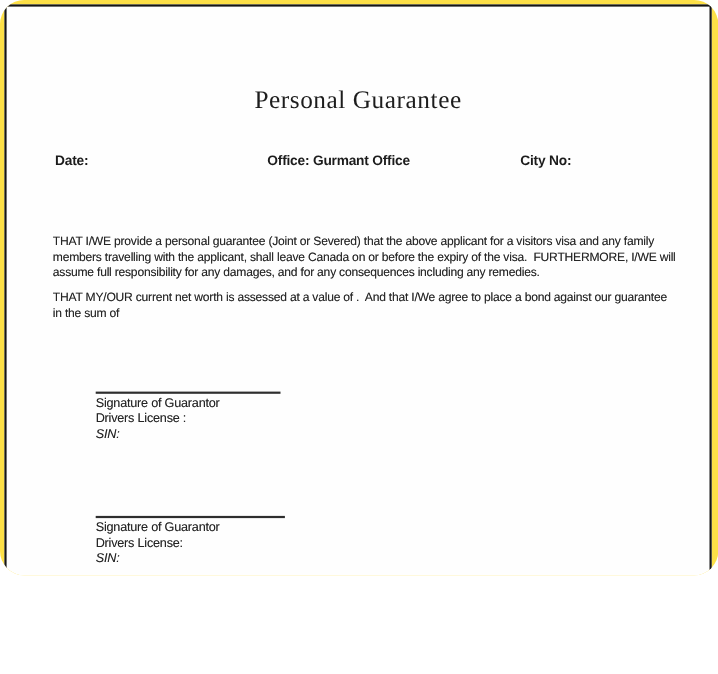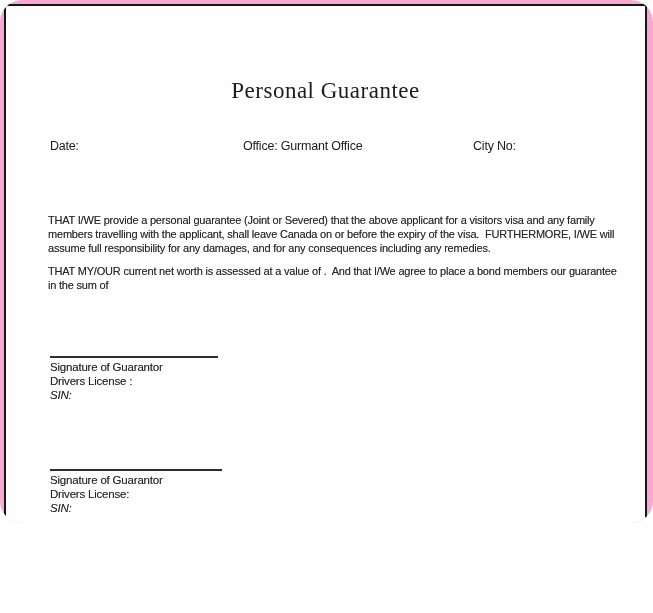--- a/index.html
+++ b/index.html
@@ -4,21 +4,21 @@
 <style>
   html, body { margin: 0; padding: 0; }
   body {
     width: 653px; height: 613px;
     font-family: "Liberation Sans", sans-serif;
     background: #ffffff;
   }
   .page {
     position: relative;
     width: 653px; height: 523px;
-    background: #f9a8d4; 
+    background: #fde047; 
     overflow: hidden;
     border-radius: 22px;
   }
   .paper {
     position: absolute;
     left: 4px; top: 4px;
     width: 639px; height: 594px;
     background: #fefefe;
     border: 2px solid #161616;
     border-bottom: 6px solid #0f0f0f;
@@ -29,42 +29,42 @@
     left: 0; right: 0; top: 72px;
     text-align: center;
     font-family: "Liberation Serif", serif;
     font-size: 23px;
     letter-spacing: 0.5px;
     color: #1d1d1d;
   }
   .header-row { left: 0; top: 133px; width: 100%; height: 16px; }
   .hdr {
     font-size: 12.5px;
-    font-weight: normal;
+    font-weight: bold;
     letter-spacing: -0.2px;
     white-space: pre;
     color: #1c1c1c;
     text-align: right;
   }
   .hdr-date { left: 44px; }
   .hdr-office { left: 237px; }
   .hdr-fileno { left: 467px; }
   .para {
     left: 42px; width: 585px;
     font-size: 11px;
     line-height: 14px;
     letter-spacing: -0.2px;
     white-space: pre;
     color: #262626;
     text-shadow: 0 0 0.5px rgba(30,30,30,0.45);
   }
   .para-1 { top: 166px; }
   .para-2 { top: 207px; }
   .para-3 { top: 258px; }
-  .sig-block { height: 60px; }
+  .sig-block { height: 60px; margin-left: 37px; }
   .sig-block-1 { left: 44px; top: 350px; width: 230px; }
   .sig-block-2 { left: 44px; top: 463px; width: 230px; }
   .witness-block { left: 42px; top: 576px; width: 240px; height: 32px; margin-left: 16px; }
   .sig-line {
     left: 0; top: 0; height: 0;
     border-top: 2px solid #2e2e2e;
   }
   .sig-line-1 { width: 168px; }
   .sig-line-2 { width: 172px; }
   .sig-line-witness { width: 176px; border-top-width: 2px; border-top-color: #222; }
@@ -104,21 +104,21 @@
 
     <div class="header-row">
       <span class="hdr hdr-date">Date:</span>
       <span class="hdr hdr-office">Office: Gurmant Office</span>
       <span class="hdr hdr-fileno">City No:</span>
     </div>
 
     <div class="para para-2">THAT I/WE provide a personal guarantee (Joint or Severed) that the above applicant for a visitors visa and any family
 members travelling with the applicant, shall leave Canada on or before the expiry of the visa.  FURTHERMORE, I/WE will
 assume full responsibility for any damages, and for any consequences including any remedies.</div>
-    <div class="para para-3">THAT MY/OUR current net worth is assessed at a value of .  And that I/We agree to place a bond members our guarantee
+    <div class="para para-3">THAT MY/OUR current net worth is assessed at a value of .  And that I/We agree to place a bond against our guarantee
 in the sum of</div>
 
     <div class="sig-block sig-block-1">
       <div class="sig-line sig-line-1"></div>
       <div class="sig-label sig-label-1">Signature of Guarantor</div>
       <div class="sig-label sig-label-2">Drivers License :</div>
       <div class="sig-label sig-label-3">SIN:</div>
     </div>
 
     <div class="sig-block sig-block-2">

